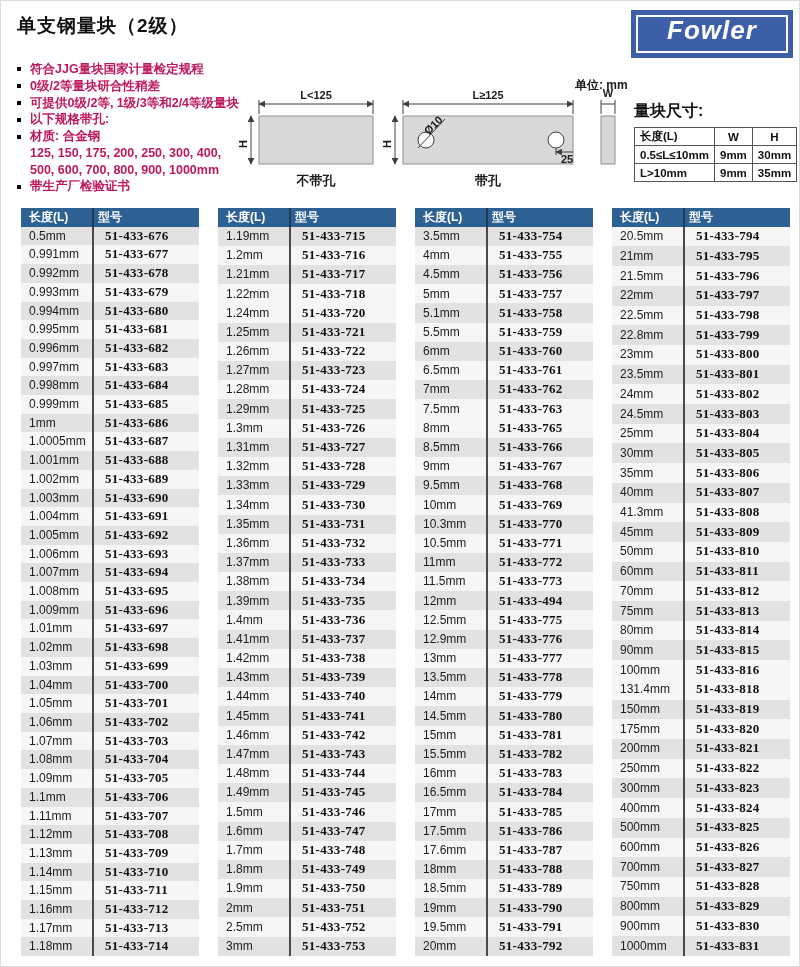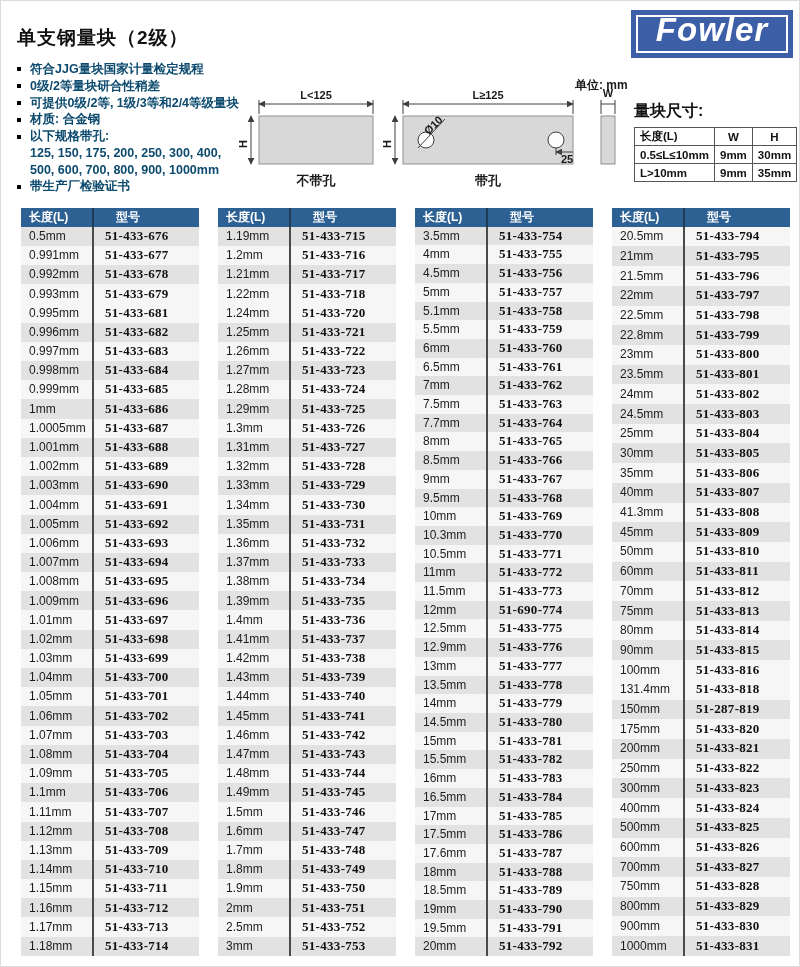--- a/index.html
+++ b/index.html
@@ -6,28 +6,28 @@
     --hdr-bg:#2e6193;
     --hdr-divider:#1f3a55;
     --stripe:#e2e2e2;
     --stripe-light:#f6f6f6;
     --logo-bg:#3d5fa8;
   }
   *{box-sizing:border-box;}
   body{margin:0;background:#efefef;font-family:"Liberation Sans",sans-serif;}
   .page{position:relative;width:800px;height:967px;background:#ffffff;border:1px solid #dcdcdc;overflow:hidden;}
 
-  .title{position:absolute;left:16px;top:24px;font-size:19px;font-weight:bold;color:#111;letter-spacing:1px;}
+  .title{position:absolute;left:16px;top:12px;font-size:19px;font-weight:bold;color:#111;letter-spacing:1px;}
 
   .logo{position:absolute;left:630px;top:9px;width:162px;height:48px;background:var(--logo-bg);padding:5px;}
   .logo-inner{width:100%;height:100%;border:2px solid #ffffff;display:flex;align-items:center;justify-content:center;
-    color:#fff;font-style:italic;font-weight:bold;font-size:33px;letter-spacing:1px;padding-bottom:8px;}
+    color:#fff;font-style:italic;font-weight:bold;font-size:26px;letter-spacing:1px;padding-bottom:8px;}
 
   .features{position:absolute;left:16px;top:60px;width:320px;}
-  .feat{display:flex;align-items:center;height:16.8px;font-size:12.5px;font-weight:600;color:#0c4a6e;white-space:nowrap;}
+  .feat{display:flex;align-items:center;height:16.8px;font-size:12.5px;font-weight:600;color:#be185d;white-space:nowrap;}
   .feat .sq{width:4px;height:4px;background:#000;margin-right:9px;flex:0 0 auto;}
   .feat.cont{padding-left:13px;}
 
   .diagram{position:absolute;left:238px;top:66px;}
   .diagram text{font-family:"Liberation Sans",sans-serif;font-weight:bold;fill:#1a1a1a;}
   .diagram .dimtxt{font-size:11px;}
   .diagram .captxt{font-size:13px;}
   .diagram .unittxt{font-size:12px;}
   .diagram line{stroke:#3f3f3f;stroke-width:1;}
   .diagram rect.block{fill:#d8d8d8;stroke:#8f8f8f;stroke-width:1;}
@@ -42,21 +42,21 @@
   .size td{text-align:center;margin-left:42px;}
   .size th:nth-child(2),.size td:nth-child(2){width:34px;}
   .size th:nth-child(3),.size td:nth-child(3){width:36px;}
 
   .spec-wrap{position:absolute;left:20px;top:207px;display:flex;gap:19px;}
   table.spec{border-collapse:collapse;width:178px;table-layout:fixed;}
   .spec col.c-len{width:72px;}
   .spec col.c-mod{width:106px;}
   .spec th,.spec td{height:18.7px;padding:0;line-height:18.7px;white-space:nowrap;overflow:hidden;}
   .spec th{background:var(--hdr-bg);color:#fff;font-size:12px;font-weight:bold;text-align:left;padding-left:8px;}
-  .spec th.model{border-left:2px solid var(--hdr-divider);padding-left:22px;}
+  .spec th.model{border-left:2px solid var(--hdr-divider);padding-left:4px;}
   .spec td.len{font-size:12px;color:#1c1c1c;padding-left:8px;}
   .spec td.model{font-family:"Liberation Serif",serif;font-weight:bold;font-size:13px;color:#101010;
     padding-left:11px;border-left:2px solid #4a4a4a;letter-spacing:0.3px;}
   .spec tr.odd td{background:var(--stripe);}
   .spec tr.even td{background:var(--stripe-light);}
 </style>
 </head>
 <body>
 
 <div class="page">
@@ -75,25 +75,25 @@
       <div class="feat">
         <span class="sq"></span>
         <span>0级/2等量块研合性稍差</span>
       </div>
       <div class="feat">
         <span class="sq"></span>
         <span>可提供0级/2等, 1级/3等和2/4等级量块</span>
       </div>
       <div class="feat">
         <span class="sq"></span>
-        <span>材质: 合金钢</span>
+        <span>以下规格带孔:</span>
       </div>
       <div class="feat">
         <span class="sq"></span>
-        <span>以下规格带孔:</span>
+        <span>材质: 合金钢</span>
       </div>
       <div class="feat cont">
         <span>125, 150, 175, 200, 250, 300, 400,</span>
       </div>
       <div class="feat cont">
         <span>500, 600, 700, 800, 900, 1000mm</span>
       </div>
       <div class="feat">
         <span class="sq"></span>
         <span>带生产厂检验证书</span>
@@ -188,20 +188,24 @@
             <td class="model">51-433-677</td>
           </tr>
           <tr class="odd">
             <td class="len">0.992mm</td>
             <td class="model">51-433-678</td>
           </tr>
           <tr class="even">
             <td class="len">0.993mm</td>
             <td class="model">51-433-679</td>
           </tr>
+          <tr class="odd">
+            <td class="len">0.994mm</td>
+            <td class="model">51-433-680</td>
+          </tr>
           <tr class="even">
             <td class="len">0.995mm</td>
             <td class="model">51-433-681</td>
           </tr>
           <tr class="odd">
             <td class="len">0.996mm</td>
             <td class="model">51-433-682</td>
           </tr>
           <tr class="even">
             <td class="len">0.997mm</td>
@@ -544,24 +548,20 @@
             <td class="model">51-433-761</td>
           </tr>
           <tr class="odd">
             <td class="len">7mm</td>
             <td class="model">51-433-762</td>
           </tr>
           <tr class="even">
             <td class="len">7.5mm</td>
             <td class="model">51-433-763</td>
           </tr>
-          <tr class="odd">
-            <td class="len">7.7mm</td>
-            <td class="model">51-433-764</td>
-          </tr>
           <tr class="even">
             <td class="len">8mm</td>
             <td class="model">51-433-765</td>
           </tr>
           <tr class="odd">
             <td class="len">8.5mm</td>
             <td class="model">51-433-766</td>
           </tr>
           <tr class="even">
             <td class="len">9mm</td>
@@ -586,21 +586,21 @@
           <tr class="odd">
             <td class="len">11mm</td>
             <td class="model">51-433-772</td>
           </tr>
           <tr class="even">
             <td class="len">11.5mm</td>
             <td class="model">51-433-773</td>
           </tr>
           <tr class="odd">
             <td class="len">12mm</td>
-            <td class="model">51-690-774</td>
+            <td class="model">51-433-494</td>
           </tr>
           <tr class="even">
             <td class="len">12.5mm</td>
             <td class="model">51-433-775</td>
           </tr>
           <tr class="odd">
             <td class="len">12.9mm</td>
             <td class="model">51-433-776</td>
           </tr>
           <tr class="even">
@@ -772,21 +772,21 @@
           <tr class="even">
             <td class="len">100mm</td>
             <td class="model">51-433-816</td>
           </tr>
           <tr class="even">
             <td class="len">131.4mm</td>
             <td class="model">51-433-818</td>
           </tr>
           <tr class="odd">
             <td class="len">150mm</td>
-            <td class="model">51-287-819</td>
+            <td class="model">51-433-819</td>
           </tr>
           <tr class="even">
             <td class="len">175mm</td>
             <td class="model">51-433-820</td>
           </tr>
           <tr class="odd">
             <td class="len">200mm</td>
             <td class="model">51-433-821</td>
           </tr>
           <tr class="even">

